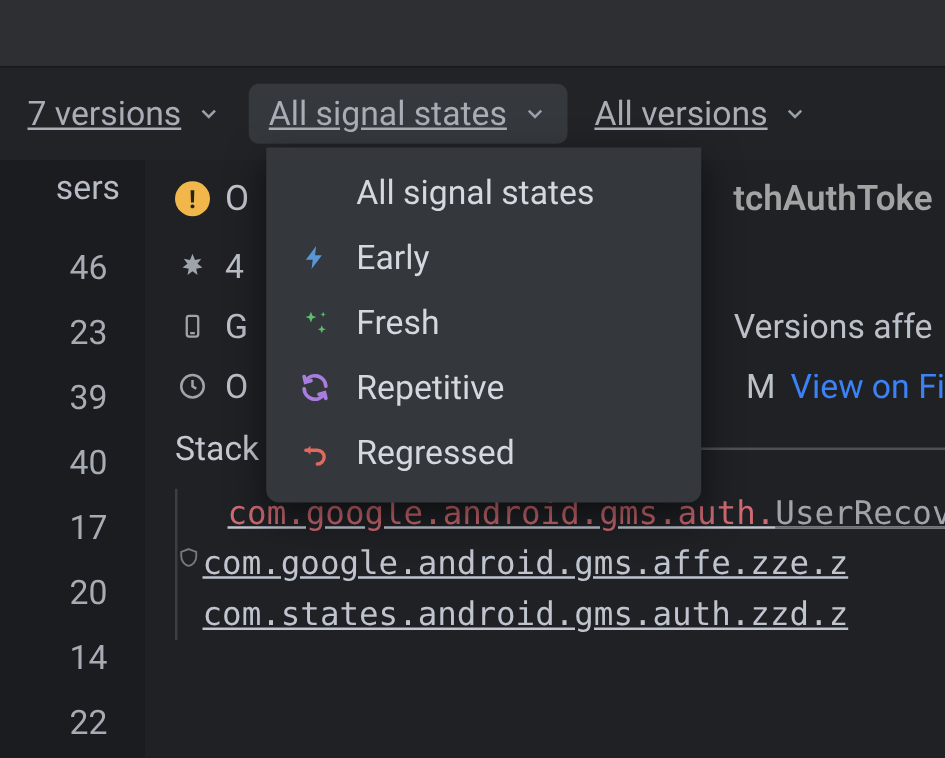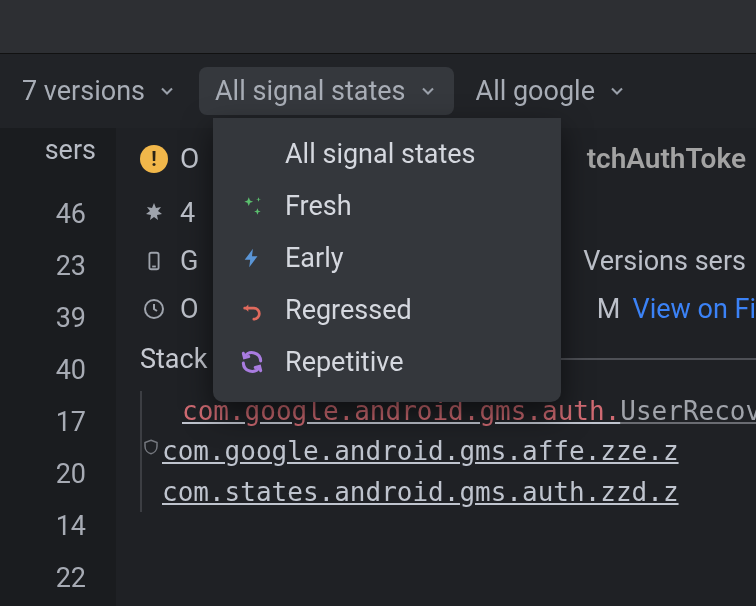--- a/index.html
+++ b/index.html
@@ -32,20 +32,21 @@
     gap: 6px;
   }
   .filter-chip {
     display: inline-flex;
     align-items: center;
     padding: 8px 16px;
     border-radius: 8px;
     color: #a8adb6;
     font-size: 27px;
     cursor: pointer;
+    text-decoration: underline;
   }
   .filter-chip.active {
     background: #35383d;
   }
   .chevron { margin-left: 12px; display: inline-flex; }
   .left-col {
     position: absolute;
     top: 128px;
     left: -40px;
     width: 156px;
@@ -167,21 +168,21 @@
   </div>
   <div class="filter-chip active">
     <span>All signal states</span>
     <span class="chevron">
       <svg width="20" height="20" viewBox="0 0 24 24" fill="none" stroke="#9aa0aa" stroke-width="2.5">
           <polyline points="6 9 12 15 18 9"></polyline>
         </svg>
     </span>
   </div>
   <div class="filter-chip">
-    <span>All google</span>
+    <span>All versions</span>
     <span class="chevron">
       <svg width="20" height="20" viewBox="0 0 24 24" fill="none" stroke="#9aa0aa" stroke-width="2.5">
           <polyline points="6 9 12 15 18 9"></polyline>
         </svg>
     </span>
   </div>
 </div>
 
 <div class="left-col">
   <div class="left-header">sers</div>
@@ -212,21 +213,21 @@
   </div>
 
   <div class="stat-row">
     <span class="icon-slot">
       <svg width="22" height="22" viewBox="0 0 24 24" fill="none" stroke="#9ea3ac" stroke-width="2">
           <rect x="7" y="3" width="10" height="18" rx="2"></rect>
           <line x1="10" y1="18" x2="14" y2="18"></line>
         </svg>
     </span>
     <span>G</span>
-    <span class="stat-right">Versions sers</span>
+    <span class="stat-right">Versions affe</span>
   </div>
 
   <div class="stat-row">
     <span class="icon-slot">
       <svg width="24" height="24" viewBox="0 0 24 24" fill="none" stroke="#9ea3ac" stroke-width="2">
           <circle cx="12" cy="12" r="9"></circle>
           <polyline points="12 7 12 12 15 14"></polyline>
         </svg>
     </span>
     <span>O</span>
@@ -253,47 +254,47 @@
   </div>
 </div>
 
 <div class="dropdown">
   <div class="dd-item">
     <span class="dd-icon"></span>
     <span>All signal states</span>
   </div>
   <div class="dd-item">
     <span class="dd-icon">
+      <svg width="22" height="26" viewBox="0 0 24 24" fill="#5a95d6">
+          <path d="M13 2L4 14h6l-1 8 9-12h-6l1-8z"></path>
+        </svg>
+    </span>
+    <span>Early</span>
+  </div>
+  <div class="dd-item">
+    <span class="dd-icon">
       <svg width="26" height="26" viewBox="0 0 24 24" fill="#5bbf6e">
           <path d="M9 12l1.2-3L13 8l-2.8-1L9 4 7.8 7 5 8l2.8 1L9 12zM17 20l.9-2.3L20 17l-2.1-.7L17 14l-.9 2.3L14 17l2.1.7L17 20zM18 8l.7-1.7L20.5 6l-1.8-.3L18 4l-.7 1.7L15.5 6l1.8.3L18 8z"></path>
         </svg>
     </span>
     <span>Fresh</span>
-  </div>
-  <div class="dd-item">
-    <span class="dd-icon">
-      <svg width="22" height="26" viewBox="0 0 24 24" fill="#5a95d6">
-          <path d="M13 2L4 14h6l-1 8 9-12h-6l1-8z"></path>
-        </svg>
-    </span>
-    <span>Early</span>
-  </div>
-  <div class="dd-item">
-    <span class="dd-icon">
-      <svg width="26" height="22" viewBox="0 0 24 24" fill="none" stroke="#e06a5d" stroke-width="3" stroke-linecap="round">
-          <path d="M4 10h10a6 6 0 0 1 0 12"></path>
-          <polyline points="8 6 4 10 8 14" fill="#e06a5d" stroke="none"></polyline>
-        </svg>
-    </span>
-    <span>Regressed</span>
   </div>
   <div class="dd-item">
     <span class="dd-icon">
       <svg width="26" height="26" viewBox="0 0 24 24" fill="none" stroke="#a97ce0" stroke-width="2.8" stroke-linecap="round">
           <path d="M20 11A8 8 0 0 0 5.3 7"></path>
           <polyline points="4 4 5 8 9 7"></polyline>
           <path d="M4 13a8 8 0 0 0 14.7 4"></path>
           <polyline points="20 20 19 16 15 17"></polyline>
         </svg>
     </span>
     <span>Repetitive</span>
   </div>
+  <div class="dd-item">
+    <span class="dd-icon">
+      <svg width="26" height="22" viewBox="0 0 24 24" fill="none" stroke="#e06a5d" stroke-width="3" stroke-linecap="round">
+          <path d="M4 10h10a6 6 0 0 1 0 12"></path>
+          <polyline points="8 6 4 10 8 14" fill="#e06a5d" stroke="none"></polyline>
+        </svg>
+    </span>
+    <span>Regressed</span>
+  </div>
 </div>
 
 </body></html>

